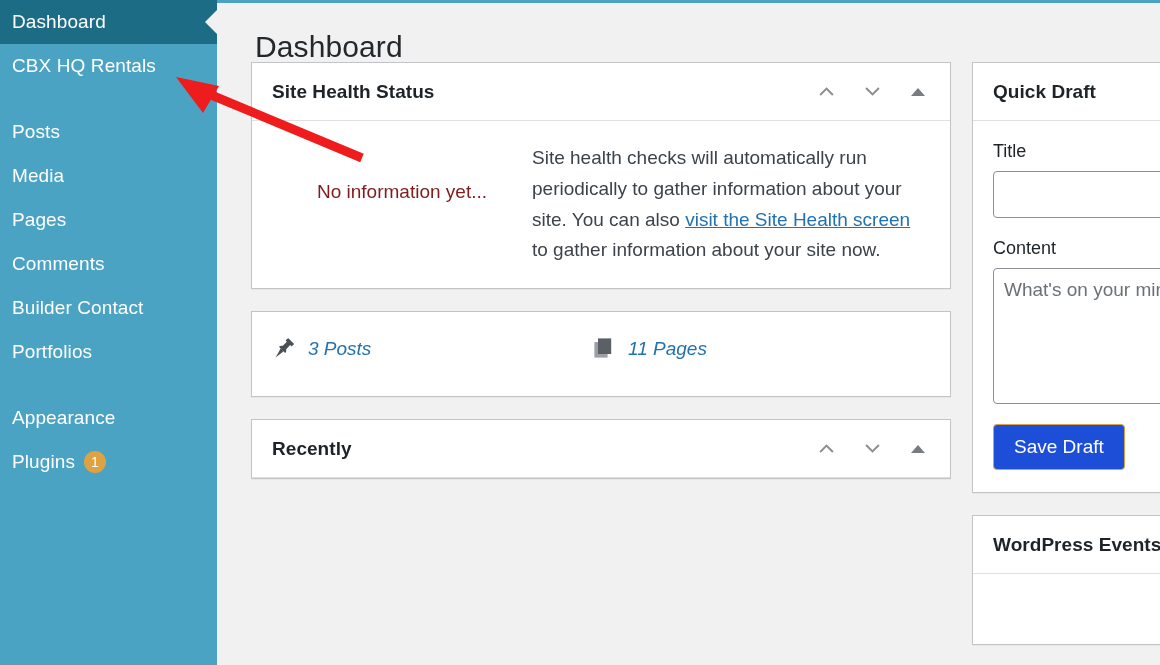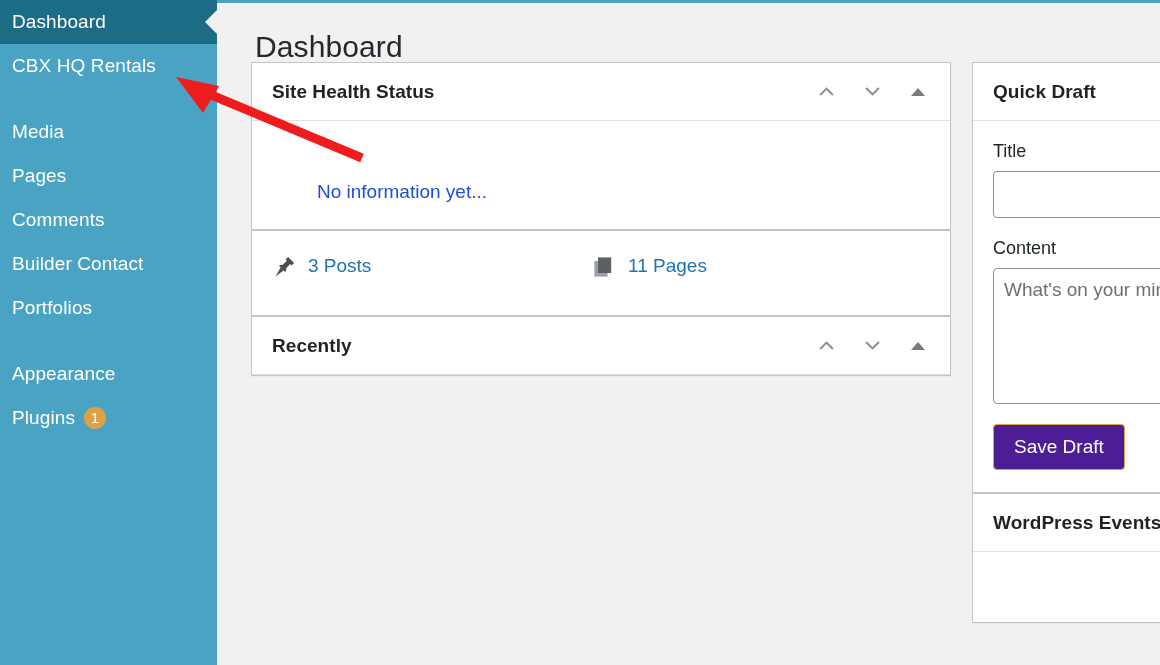--- a/index.html
+++ b/index.html
@@ -98,20 +98,21 @@
     padding-left: 34px;
   }
   .col { flex: 0 0 auto; }
   .col-main { width: 700px; }
   .col-side { width: 370px; }
 
   
   .postbox {
     background: #ffffff;
     border: 1px solid #c3c4c7;
+    margin-bottom: 22px;
     box-shadow: 0 1px 1px rgba(0,0,0,.04);
   }
   .postbox-header {
     position: relative;
     display: flex;
     align-items: center;
     height: 58px;
     border-bottom: 1px solid #e0e0e0;
     padding: 0 12px 0 20px;
   }
@@ -151,21 +152,21 @@
   .postbox-body { padding: 18px 20px 22px 20px; }
 
   
   .sh-wrap { display: flex; align-items: flex-start; }
   .sh-left {
     width: 260px;
     flex: 0 0 260px;
     text-align: center;
     padding-top: 38px;
     font-size: 19px;
-    color: #1d4ed8;
+    color: #7f1d1d;
     line-height: 1.6;
   }
   .sh-right {
     flex: 1;
     font-size: 19px;
     line-height: 1.62;
     color: #3c434a;
     padding-top: 4px;
     padding-right: 10px;
   }
@@ -175,23 +176,24 @@
   }
 
   
   .glance-row {
     display: flex;
     align-items: center;
     padding: 6px 0 14px 0;
   }
   .glance-item {
     display: flex;
-    align-items: flex-start;
+    align-items: flex-end;
     gap: 12px;
     font-size: 19px;
+    font-style: italic;
   }
   .glance-item.posts { width: 320px; flex: 0 0 320px; }
   .glance-link { color: #2271b1; text-decoration: none; }
   .icon-svg { display: block; }
 
   
   .activity-sub {
     font-size: 19px;
     color: #1d2327;
     padding: 6px 0 2px 0;
@@ -229,21 +231,21 @@
     padding: 9px 10px;
     resize: none;
     outline: none;
     line-height: 1.3;
   }
   .qd-textarea::placeholder { color: #6b7177; }
   .qd-spacer { height: 18px; }
   .qd-submit {
     margin-top: 20px;
     display: inline-block;
-    background: #4c1d95;
+    background: #1d4ed8;
     color: #ffffff;
     border: 1px solid #dfa243;
     border-radius: 4px;
     font-size: 19px;
     font-family: inherit;
     padding: 11px 20px;
     cursor: pointer;
   }
 
   
@@ -262,20 +264,23 @@
   <nav id="sidebar">
     <div id="sidebar-items">
         <div class="menu-item current">
           <span>Dashboard</span>
           <span class="notch"></span>
         </div>
         <div class="menu-item">
           <span>CBX HQ Rentals</span>
         </div>
         <div class="menu-gap"></div>
+        <div class="menu-item">
+          <span>Posts</span>
+        </div>
         <div class="menu-item">
           <span>Media</span>
         </div>
         <div class="menu-item">
           <span>Pages</span>
         </div>
         <div class="menu-item">
           <span>Comments</span>
         </div>
         <div class="menu-item">
@@ -319,20 +324,21 @@
                   </svg>
               </button>
               <button class="handle-btn" title="Toggle panel">
                 <span class="tri"></span>
               </button>
             </div>
           </div>
           <div class="postbox-body">
             <div class="sh-wrap">
               <div class="sh-left">No information yet...</div>
+              <div class="sh-right"><span>Site health checks will automatically run periodically to gather information about your site. You can also </span><a class="wp-link" href="#">visit the Site Health screen</a><span> to gather information about your site now.</span></div>
             </div>
           </div>
         </section>
 
         <section class="postbox">
           <div class="postbox-body">
             <div class="glance-row">
               <div class="glance-item posts">
                 <svg class="icon-svg" width="24" height="24" viewBox="0 0 20 20">
                   <path fill="#4a4f54" d="M13.4 1.6 L18.4 6.6 L16.3 8.7 L15.2 7.6 L11.8 11 C12 12 11.8 13.3 11 14.2 L5.8 9 C6.7 8.2 8 8 9 8.2 L12.4 4.8 L11.3 3.7 Z"></path>

